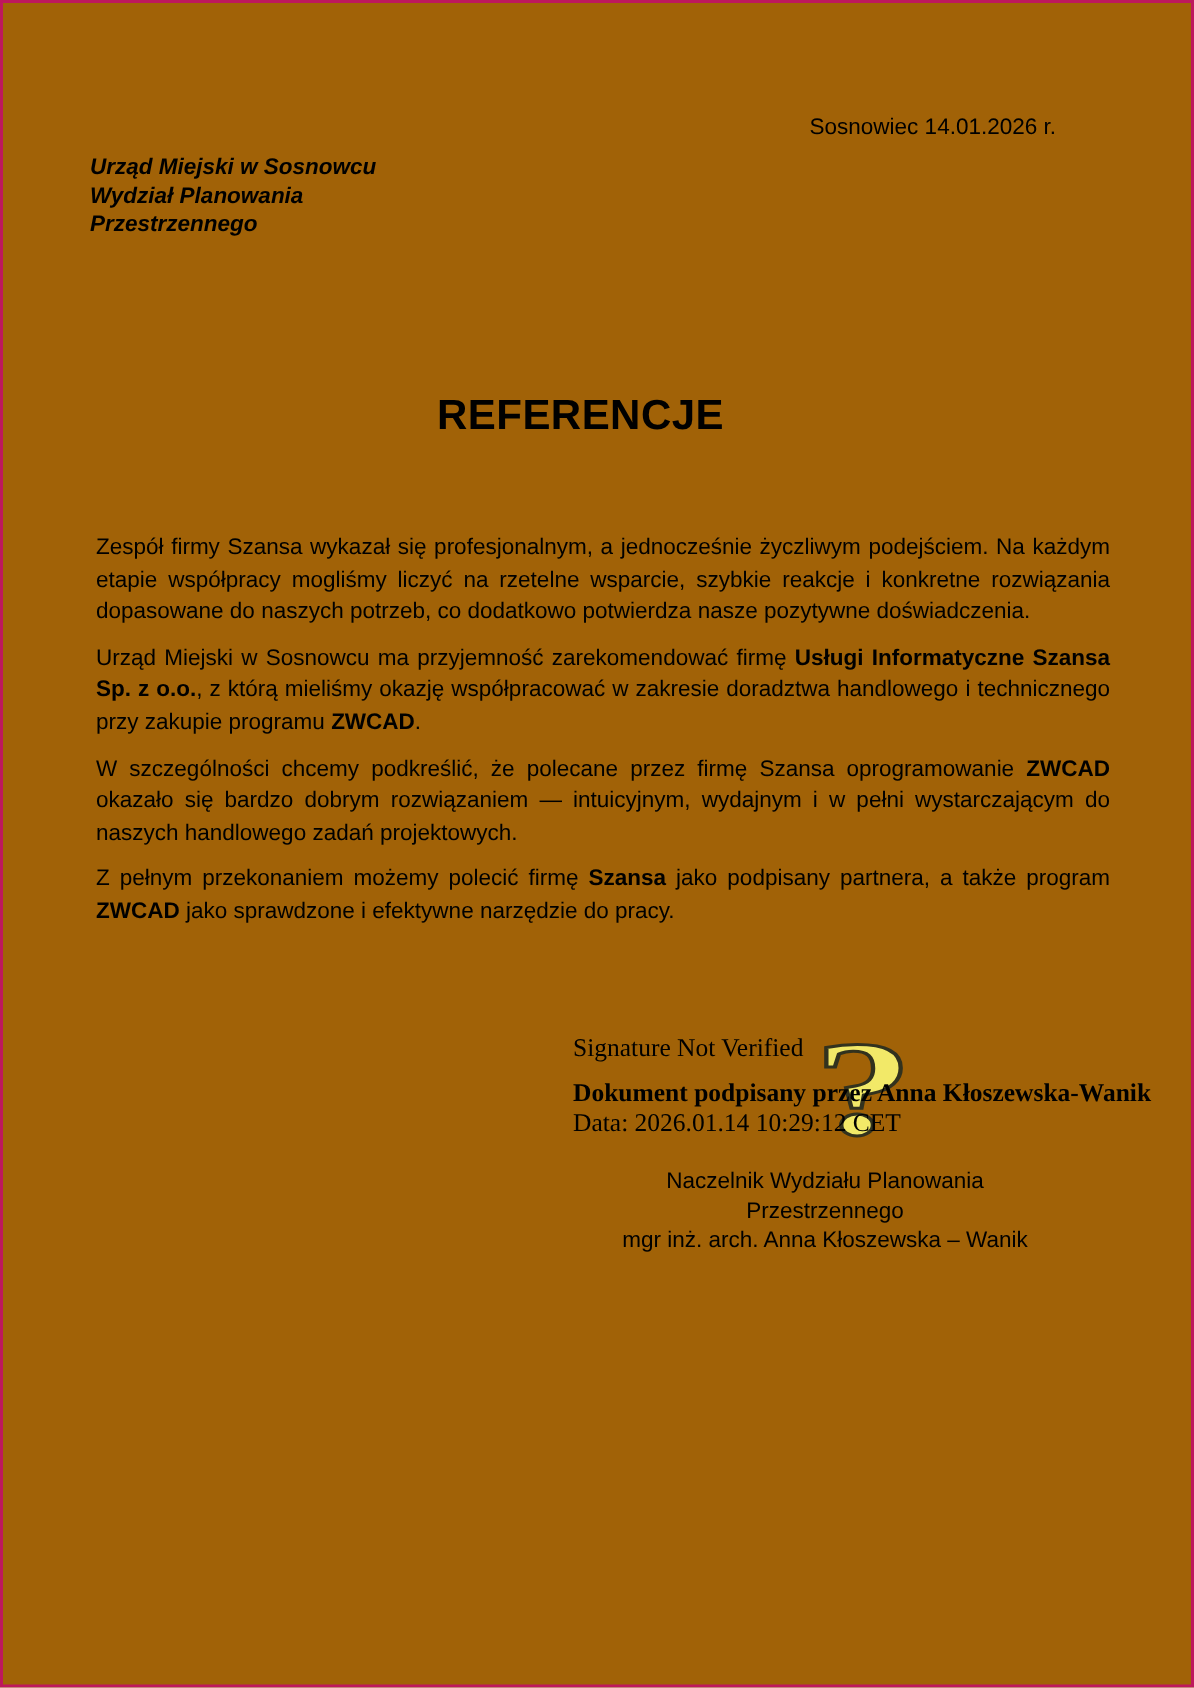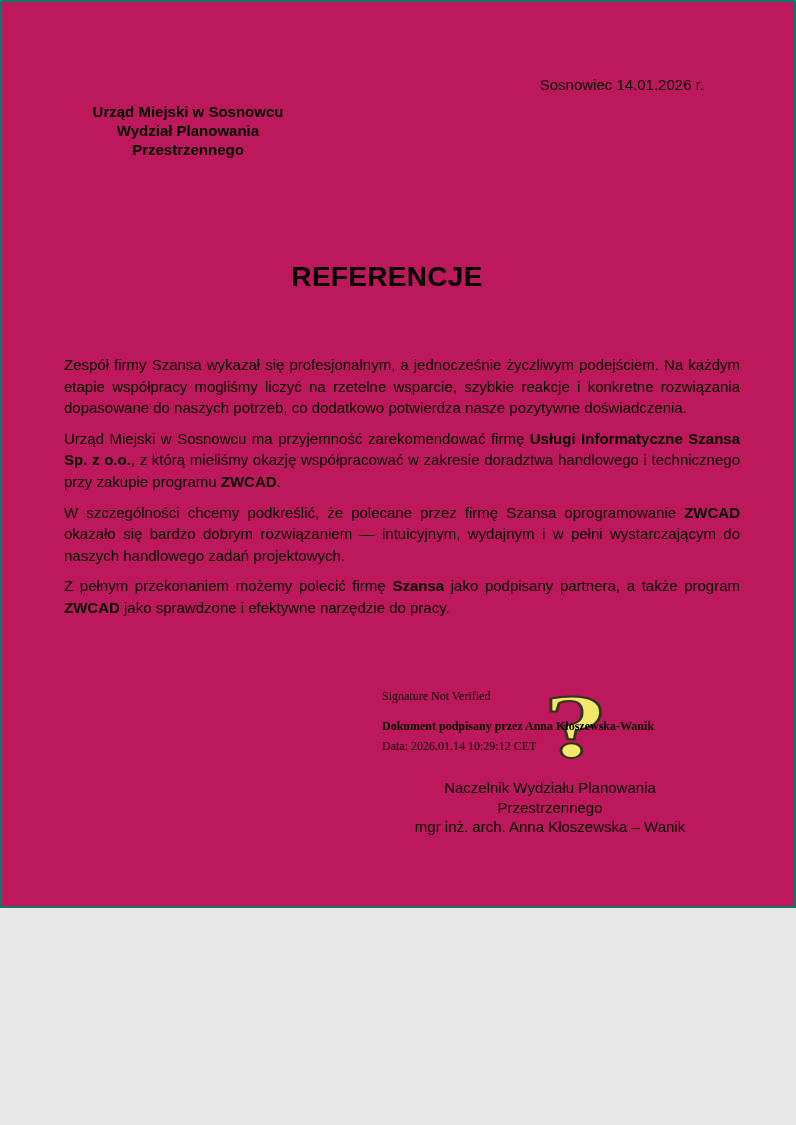--- a/index.html
+++ b/index.html
@@ -1,42 +1,42 @@
 <!DOCTYPE html>
 <html><head>
 <meta charset="utf-8">
 <style>
   html, body { margin: 0; padding: 0; background: #e8e8e8; }
   .page {
     position: relative;
     width: 796px;
-    height: 908px;
+    height: 1125px;
     box-sizing: border-box;
-    background: #be185d;
-    border: 2px solid #0f766e;
+    background: #a16207;
+    border: 2px solid #be185d;
     font-family: "Liberation Sans", sans-serif;
     color: #000000;
     overflow: hidden;
   }
   .date-line {
     position: absolute;
     top: 74px;
     right: 90px;
     font-size: 15px;
     white-space: nowrap;
   }
   .sender-block {
     position: absolute;
     top: 100px;
     left: 58px;
     width: 256px;
-    text-align: center;
     font-weight: bold;
     font-size: 15px;
     line-height: 19px;
+    font-style: italic;
   }
   .doc-title {
     position: absolute;
     top: 259px;
     left: 0;
     width: 770px;
     text-align: center;
     font-weight: bold;
     font-size: 28px;
     letter-spacing: 0.3px;
@@ -63,21 +63,21 @@
     line-height: 0.9;
     transform: scaleX(1.45);
     transform-origin: left top;
     -webkit-text-stroke: 2px #32321e;
   }
   .sig-serif {
     position: absolute;
     left: 380px;
     z-index: 2;
     font-family: "Liberation Serif", serif;
-    font-size: 12px;
+    font-size: 17px;
     white-space: nowrap;
   }
   .sig-line1 { top: 687px; }
   .sig-line2 { top: 717px; font-weight: bold; }
   .sig-line3 { top: 737px; }
   .sig-sans {
     position: absolute;
     left: 348px;
     top: 776px;
     width: 400px;

